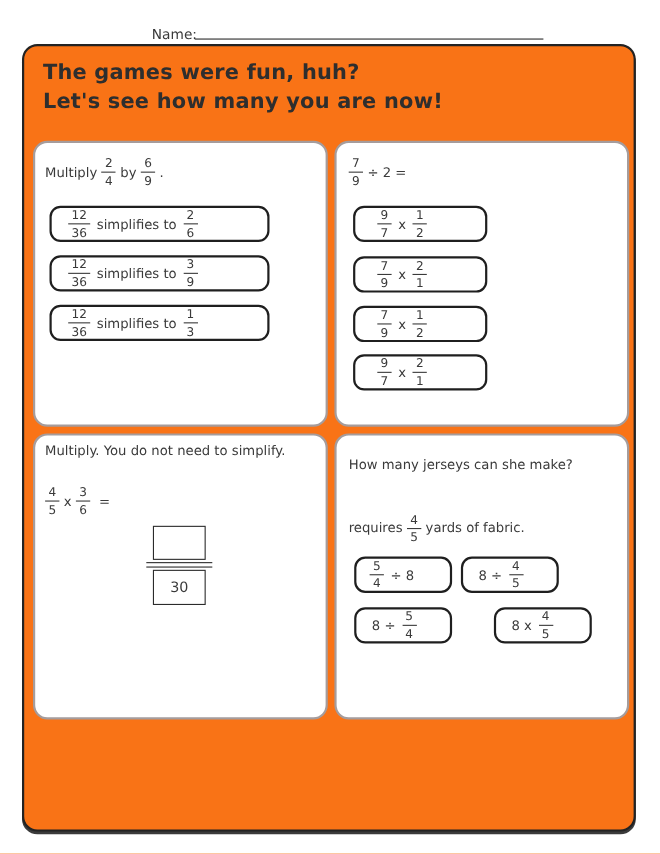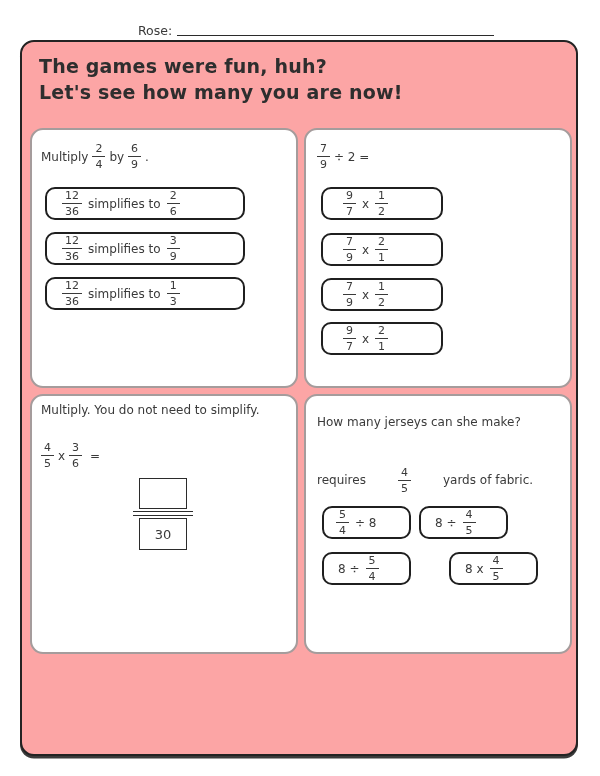--- a/index.html
+++ b/index.html
@@ -9,21 +9,21 @@
     background: #ffffff;
     font-family: "DejaVu Sans", "Liberation Sans", sans-serif;
     color: #3a3a3a;
   }
   .name-label { position: absolute; left: 138px; top: 23px; font-size: 12.5px; color: #3a3a3a; }
   .name-line  { position: absolute; left: 177px; top: 20px; width: 317px; height: 16px;
                 border-bottom: 1.6px solid #2b2b2b; }
 
   .main-box {
     position: absolute; left: 20px; top: 40px; width: 558px; height: 716px;
-    background: #fca5a5; border: 2.6px solid #232323; border-radius: 14px;
+    background: #f97316; border: 2.6px solid #232323; border-radius: 14px;
     box-shadow: 0 2.5px 0 rgba(25,25,25,0.85);
   }
   .title { position: absolute; left: 17px; top: 11px; font-size: 19px; font-weight: bold;
            line-height: 26px; color: #2e2e2e; letter-spacing: 0.2px; }
 
   .quad { position: absolute; width: 268px; height: 260px; background: #fff;
           border: 2px solid #a59c9c; border-radius: 13px; }
   .quad-tl { left: 8px;   top: 86px; }
   .quad-tr { left: 282px; top: 86px; }
   .quad-bl { left: 8px;   top: 352px; }
@@ -51,21 +51,21 @@
              border: 1.6px solid #2b2b2b; display: flex; align-items: center;
              justify-content: center; font-size: 13px; }
   .ans-num { top: 82px; height: 31px; }
   .ans-den { top: 122px; height: 32px; }
   .ans-line { position: absolute; left: 101px; top: 115px; width: 60px; height: 4.5px;
               border-top: 1.5px solid #2b2b2b; border-bottom: 1.5px solid #2b2b2b; }
 </style>
 </head>
 <body>
 
-<span class="name-label">Rose:</span>
+<span class="name-label">Name:</span>
 <span class="name-line"></span>
 
 <div class="main-box">
 
   <div class="title">
     <div>The games were fun, huh?</div>
     <div>Let's see how many you are now!</div>
   </div>
 
   <div class="quad quad-tl">
@@ -194,21 +194,21 @@
       <span style="margin-left:4px;">=</span>
     </div>
 
     <div class="ans-box ans-num"></div>
     <div class="ans-line"></div>
     <div class="ans-box ans-den">30</div>
   </div>
 
   <div class="quad quad-br">
     <div class="plain-text" style="left:11px; top:19px;">How many jerseys can she make?</div>
-    <div class="prompt-row" style="left:11px; top:71px; height:26px;gap:28px;">
+    <div class="prompt-row" style="left:11px; top:71px; height:26px;">
       <span>requires</span>
       <span class="frac">
         <span class="fnum">4</span>
         <span class="fden">5</span>
       </span>
       <span>yards of fabric.</span>
     </div>
 
     <div class="opt opt-sm" style="left:16px; top:110px;">
       <span class="frac" style="margin-left:0;">

